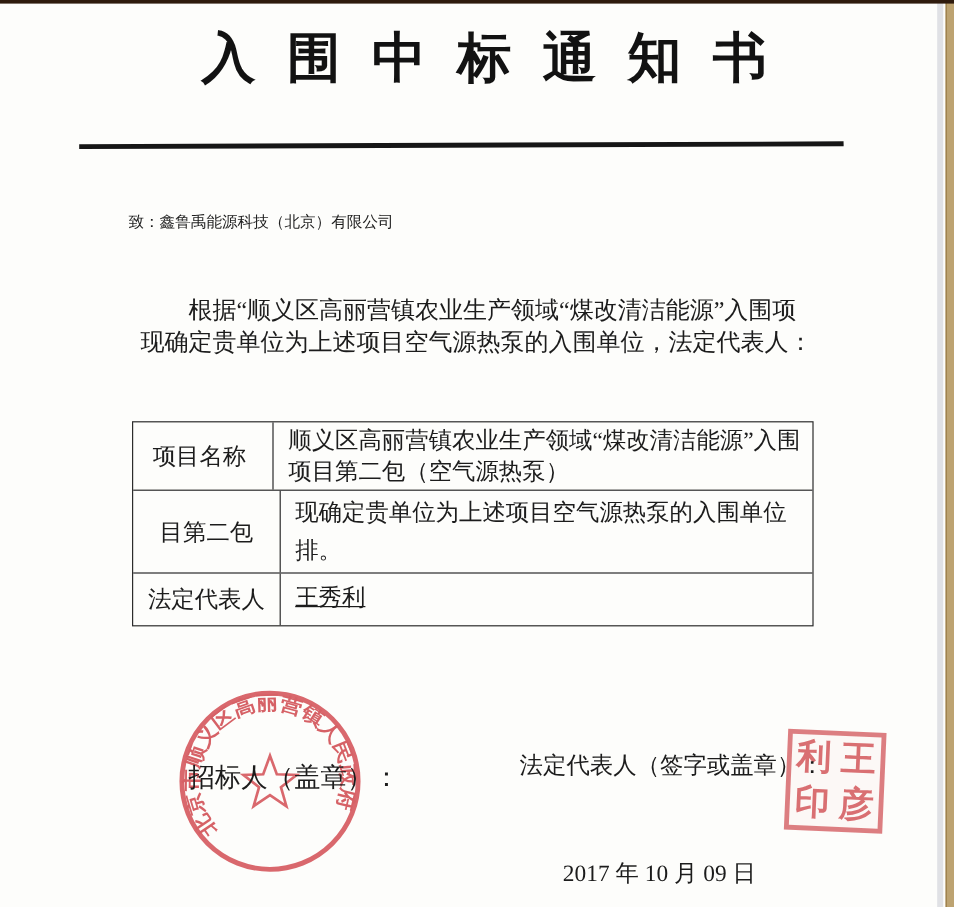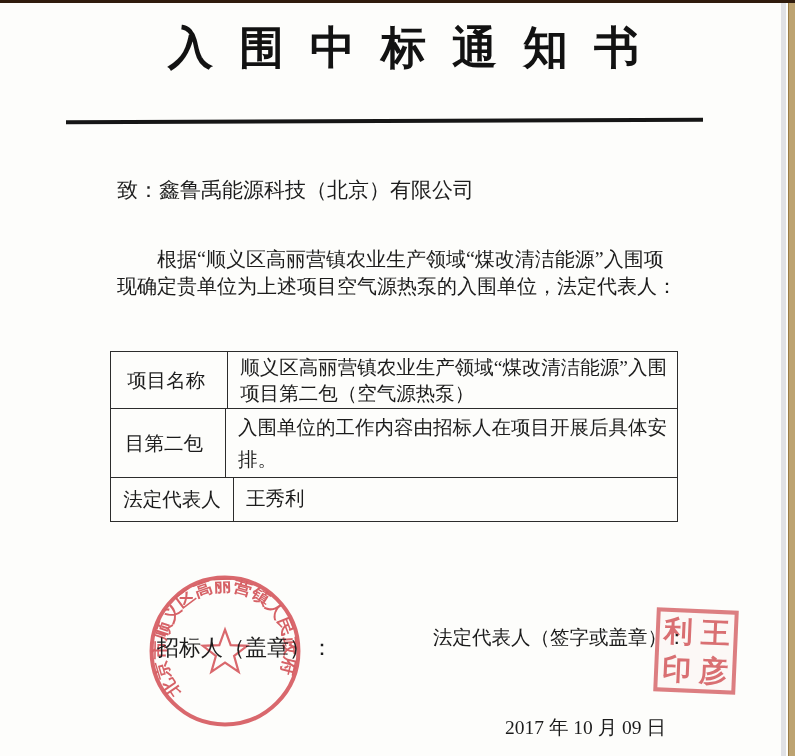--- a/index.html
+++ b/index.html
@@ -16,21 +16,21 @@
 
   .doc-title{
     position:absolute;left:0;top:18px;width:781px;text-align:center;
     font-size:45px;font-weight:bold;letter-spacing:26px;padding-left:26px;
     color:#121212;white-space:nowrap;
   }
   .title-rule{
     position:absolute;left:66px;top:119px;width:637px;height:3.5px;
     background:#161616;transform:rotate(-0.22deg);
   }
-  .recipient{position:absolute;left:117px;top:176px;font-size:21px;white-space:nowrap;}
+  .recipient{position:absolute;left:107px;top:176px;font-size:13px;white-space:nowrap;}
   .paragraph{position:absolute;left:117px;top:210px;width:640px;font-size:20px;margin-top:36px;}
   .paragraph .line{line-height:27.4px;white-space:nowrap;}
   .paragraph .line.indent{text-indent:2em;}
 
   
   .doc-table{
     position:absolute;left:110px;top:351px;width:566px;
     border:1.6px solid #2c2c2c;background:transparent;font-size:19.5px;
   }
   .t-row{display:flex;border-bottom:1.6px solid #2c2c2c;justify-content:flex-end;}
@@ -38,25 +38,25 @@
   .t-label{
     width:122px;flex:0 0 122px;border-right:1.6px solid #2c2c2c;
     display:flex;align-items:center;justify-content:center;text-align:center;
   }
   .t-value{flex:1;padding:3px 10px 2px 12px;}
   .t-value .vline{line-height:26px;white-space:nowrap;}
   .row-1{height:56px;}
   .row-2{height:68px;}
   .row-2 .vline{line-height:32px;}
   .row-3{height:43px;}
-  .row-3 .t-value{display:flex;align-items:center;padding-top:0;}
+  .row-3 .t-value{display:flex;align-items:center;padding-top:0;text-decoration:underline;}
 
   .sig-bidder{position:absolute;left:117px;top:633px;font-size:22px;z-index:3;white-space:nowrap;margin-left:40px;}
   .sig-legal{position:absolute;left:433px;top:624px;font-size:19.5px;z-index:3;white-space:nowrap;}
-  .doc-date{position:absolute;left:469px;top:714px;font-size:19.5px;z-index:3;white-space:nowrap;margin-left:36px;}
+  .doc-date{position:absolute;left:469px;top:714px;font-size:19.5px;z-index:3;white-space:nowrap;}
 
   
   .round-seal{position:absolute;left:146px;top:572px;width:158px;height:158px;z-index:2;opacity:.82;}
   
   .square-seal{
     position:absolute;left:655px;top:609px;width:74px;height:76px;z-index:2;
     border:4px solid rgba(203,57,62,.72);transform:rotate(2.5deg);
     display:grid;grid-template-columns:1fr 1fr;grid-template-rows:1fr 1fr;
     background:rgba(235,140,140,.05);opacity:.88;
   }
@@ -86,21 +86,21 @@
   <div class="t-row row-1">
     <div class="t-label">项目名称</div>
     <div class="t-value">
       <div class="vline">顺义区高丽营镇农业生产领域“煤改清洁能源”入围</div>
       <div class="vline">项目第二包（空气源热泵）</div>
     </div>
   </div>
   <div class="t-row row-2">
     <div class="t-label">目第二包</div>
     <div class="t-value">
-      <div class="vline">入围单位的工作内容由招标人在项目开展后具体安</div>
+      <div class="vline">现确定贵单位为上述项目空气源热泵的入围单位</div>
       <div class="vline">排。</div>
     </div>
   </div>
   <div class="t-row row-3">
     <div class="t-label">法定代表人</div>
     <div class="t-value">
       <div class="vline">王秀利</div>
     </div>
   </div>
 </div>

